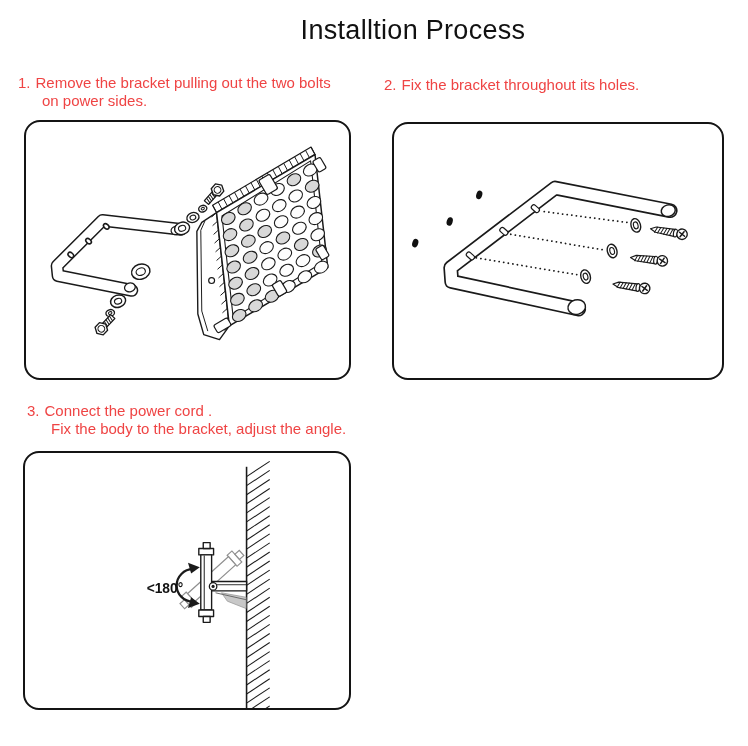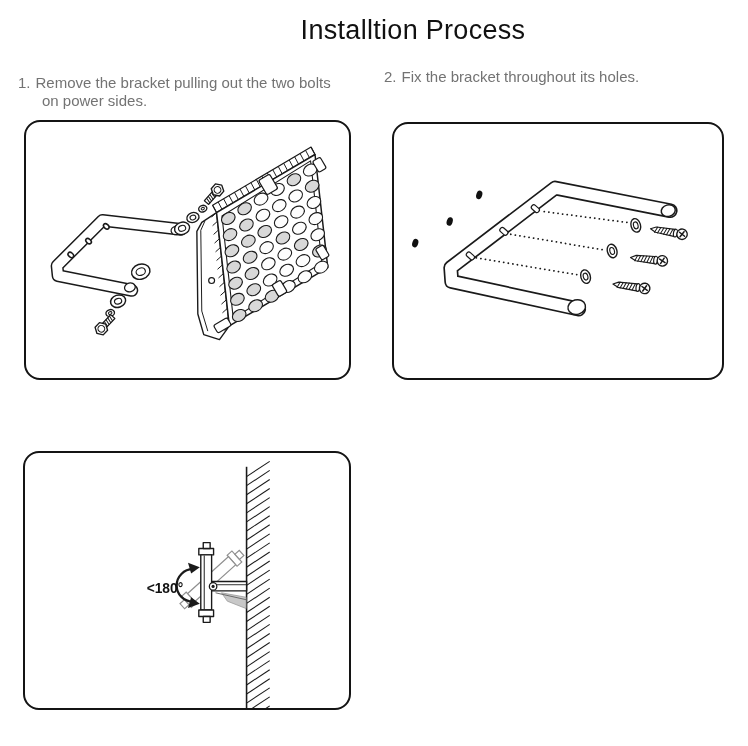--- a/index.html
+++ b/index.html
@@ -4,21 +4,21 @@
 <style>
   html,body{margin:0;padding:0;background:#fff;}
   .canvas{
     position:relative;width:748px;height:746px;background:#ffffff;
     font-family:"Liberation Sans",sans-serif;color:#1a1a1a;overflow:hidden;
   }
   .title{
     position:absolute;top:15px;left:0;width:100%;text-align:center;
     font-size:27px;font-weight:400;letter-spacing:0.3px;color:#111;margin-left:39px;
   }
-  .step{position:absolute;font-size:15px;line-height:17.5px;white-space:nowrap;color:#737373;}
+  .step{position:absolute;font-size:15px;line-height:17.5px;white-space:nowrap;color:#ef4444;}
   .step .num{margin-right:5px;}
   .step .l2{margin-left:24px;}
   .panel{
     position:absolute;border:2.5px solid #141414;border-radius:16px;
     background:#fff;box-sizing:border-box;
   }
   .panel svg{position:absolute;left:0;top:0;width:100%;height:100%;}
   svg text{font-family:"Liberation Sans",sans-serif;font-weight:bold;font-size:14px;fill:#111;}
   .ink{stroke:#1a1a1a;stroke-linecap:round;stroke-linejoin:round;}
 </style>
@@ -27,24 +27,28 @@
 
 <div class="canvas">
 
   <div class="title">Installtion Process</div>
 
   <div class="step" style="left:18px;top:74px">
     <div><span class="num">1.</span><span>Remove the bracket pulling out the two bolts</span></div>
     <div class="l2">on power sides.</div>
   </div>
 
-  <div class="step" style="left:384px;top:68px">
+  <div class="step" style="left:384px;top:76px">
     <div><span class="num">2.</span><span>Fix the bracket throughout its holes.</span></div>
   </div>
 
+  <div class="step" style="left:27px;top:402px">
+    <div><span class="num">3.</span><span>Connect the power cord .</span></div>
+    <div class="l2">Fix the body to the bracket, adjust the angle.</div>
+  </div>
 
   <div class="panel" style="left:24px;top:120px;width:327px;height:260px">
     <svg viewBox="0 0 327 260">
       <defs>
         <g id="bolt">
           <polygon points="5,-2.9 17,-2.9 17,2.9 5,2.9" fill="#fff" class="ink" stroke-width="1.2"></polygon>
           <line x1="7.5" y1="-2.8" x2="6.1" y2="2.8" class="ink" stroke-width="1"></line>
           <line x1="10" y1="-2.8" x2="8.6" y2="2.8" class="ink" stroke-width="1"></line>
           <line x1="12.5" y1="-2.8" x2="11.1" y2="2.8" class="ink" stroke-width="1"></line>
           <line x1="15" y1="-2.8" x2="13.6" y2="2.8" class="ink" stroke-width="1"></line>

